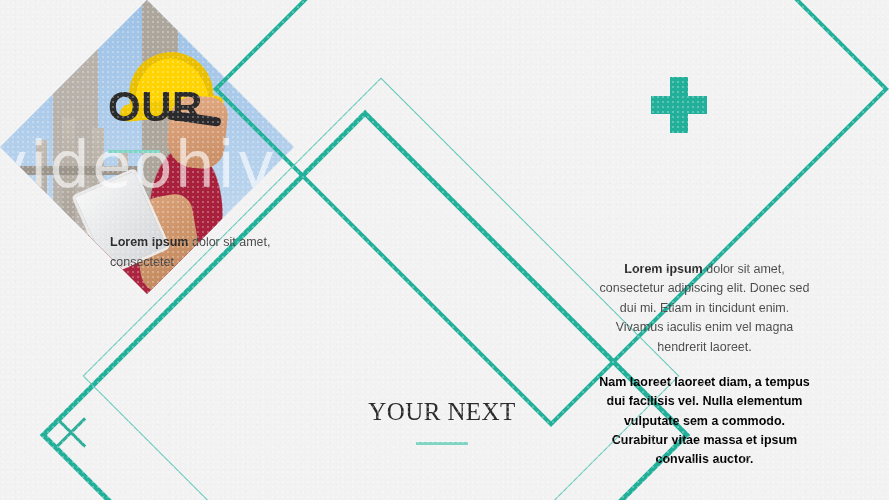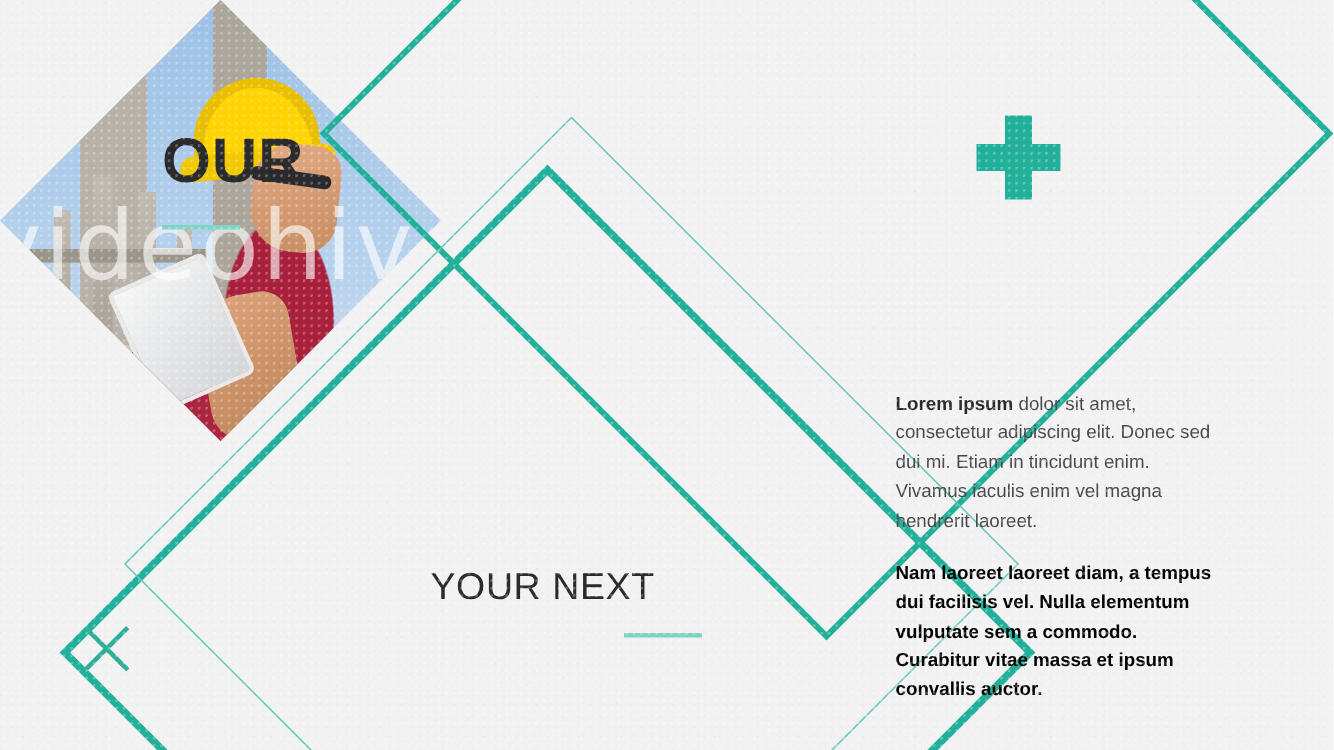--- a/index.html
+++ b/index.html
@@ -232,32 +232,34 @@
 
   #right-text {
     position: absolute;
     left: 597px;
     top: 260px;
     width: 215px;
     z-index: 5;
     font-size: 12.5px;
     line-height: 1.55;
     color: #4a4a4a;
+    text-align: center;
   }
   #right-text p { margin: 0; }
   #right-paragraph-two { margin-top: 16px !important; font-weight: bold; color: #000000; }
   #right-paragraph-one b { color: #2b2b2b; }
 
   #bottom-title {
     position: absolute;
     left: 287px;
-    top: 375px;
+    top: 395px;
     width: 310px;
-    text-align: left;
+    text-align: center;
     z-index: 5;
+    font-family: Liberation Serif, serif;
   }
   #bottom-title .bt-line {
     font-size: 25px;
     color: #2b2b2b;
     line-height: 1.34;
     letter-spacing: .4px;
   }
   #bottom-underline {
     margin: 13px auto 0;
     width: 52px;
@@ -292,20 +294,21 @@
       <div class="tablet"></div>
       <div class="watermark">videohive</div>
     </div>
   </div>
 
   <div id="heading-block">
     <div class="title-line">OUR</div>
     <div id="title-underline"></div>
   </div>
 
+  <div id="left-paragraph"><b>Lorem ipsum</b><span> dolor sit amet, consectetet</span></div>
 
   <div id="right-text">
     <p id="right-paragraph-one"><b>Lorem ipsum</b><span> dolor sit amet, consectetur adipiscing elit. Donec sed dui mi. Etiam in tincidunt enim. Vivamus iaculis enim vel magna hendrerit laoreet.</span></p>
     <p id="right-paragraph-two">Nam laoreet laoreet diam, a tempus dui facilisis vel. Nulla elementum vulputate sem a commodo. Curabitur vitae massa et ipsum convallis auctor.</p>
   </div>
 
   <div id="bottom-title">
     <div class="bt-line">YOUR NEXT</div>
     <div id="bottom-underline"></div>
   </div>

